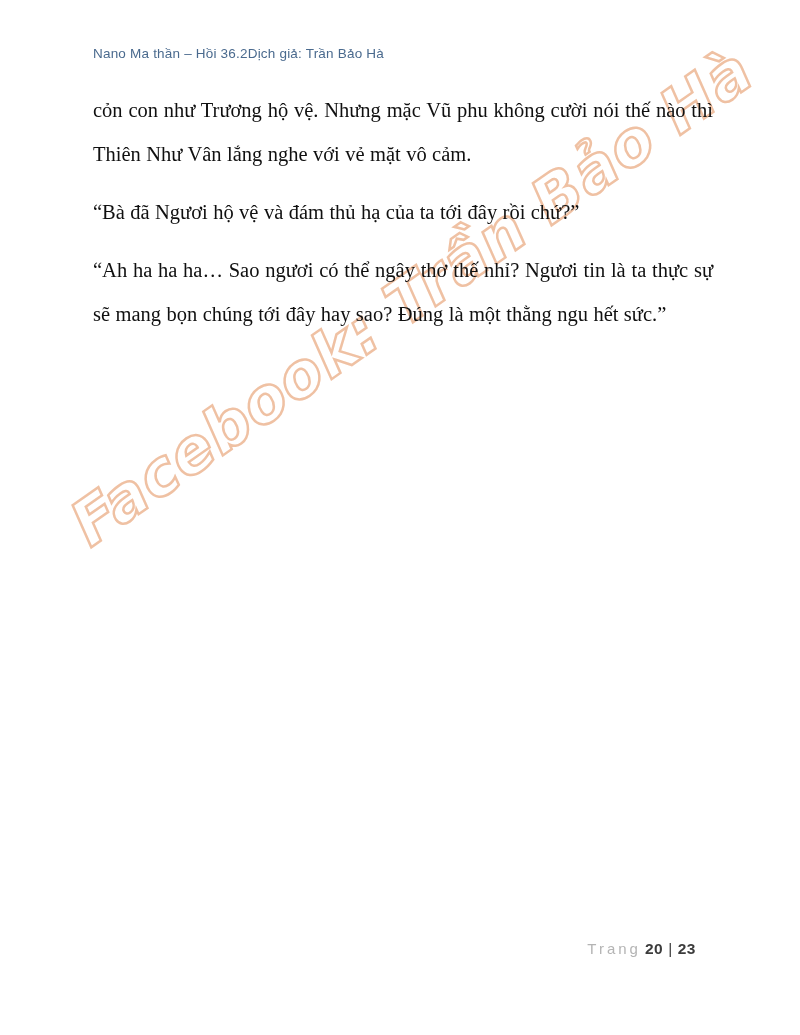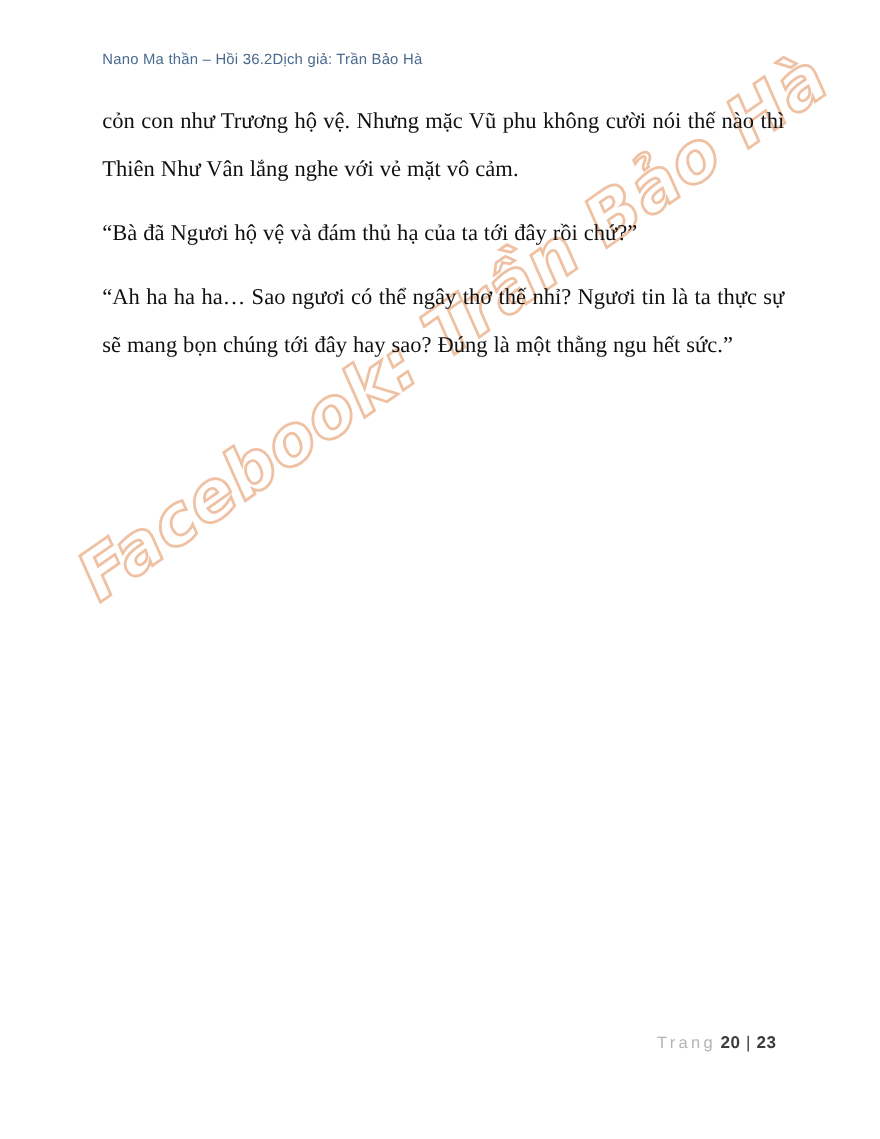--- a/index.html
+++ b/index.html
@@ -83,21 +83,21 @@
     color: #101010;
     text-align: justify;
     text-justify: inter-word;
     word-spacing: 0.3px;
   }
   .para:last-child { margin-bottom: 0; }
 
   
   .footer {
     position: absolute;
-    left: 88px;
+    left: 78px;
     top: 940px;
     width: 618px;
     text-align: right;
     font-family: "Liberation Sans", "DejaVu Sans", sans-serif;
     z-index: 3;
     white-space: nowrap;
   }
   .footer-label {
     font-size: 15px;
     color: #b4b4b4;

